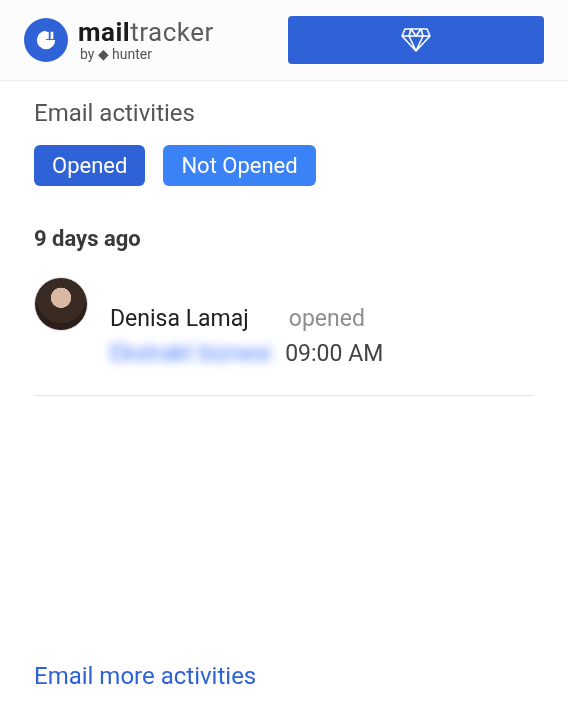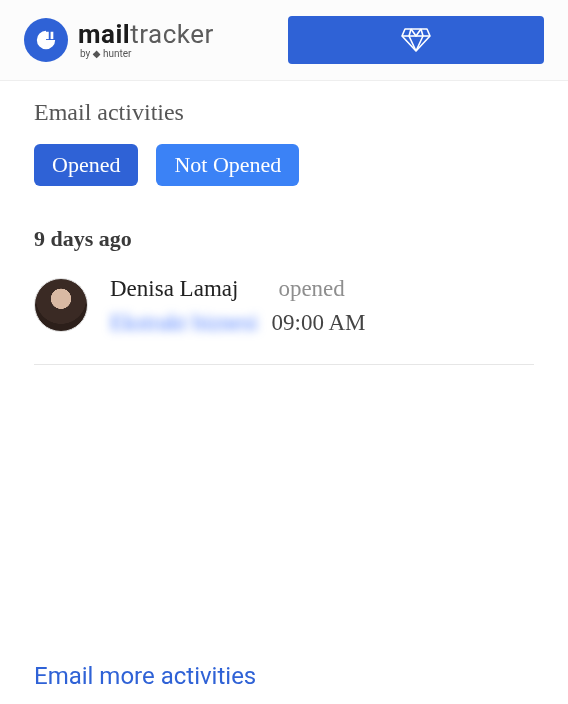--- a/index.html
+++ b/index.html
@@ -31,38 +31,37 @@
     flex-direction: column;
     line-height: 1;
   }
   .logo-main {
     font-size: 26px;
     letter-spacing: 0.5px;
   }
   .logo-main .bold { font-weight: 700; color: #1b1b1b; }
   .logo-main .light { font-weight: 400; color: #5c5c5c; }
   .logo-sub {
-    font-size: 10px;
+    font-size: 14px;
     color: #555;
     margin-top: 2px;
     margin-left: 2px;
   }
   .upgrade-btn {
     width: 256px;
     height: 48px;
     background: #2f62d6;
     border-radius: 4px;
     display: flex;
     align-items: center;
     justify-content: center;
     cursor: pointer;
   }
   .content {
     padding: 18px 34px 16px 34px;
-    font-family: Liberation Serif, serif;
   }
   .section-title {
     font-size: 24px;
     color: #565656;
     font-weight: 400;
     margin-bottom: 18px;
   }
   .tabs {
     display: flex;
     gap: 18px;
@@ -99,21 +98,21 @@
     flex-shrink: 0;
     margin-top: 2px;
   }
   .activity-body { flex: 1; }
   .line1 {
     display: flex;
     align-items: baseline;
     gap: 40px;
     font-size: 23px;
   }
-  .person-name { color: #222; }
+  .person-name { color: #222; margin-top: 30px; }
   .status-word { color: #8e8e8e; }
   .line2 {
     display: flex;
     align-items: baseline;
     gap: 14px;
     font-size: 23px;
     margin-top: 8px;
   }
   .subject {
     color: #4b7cff;

